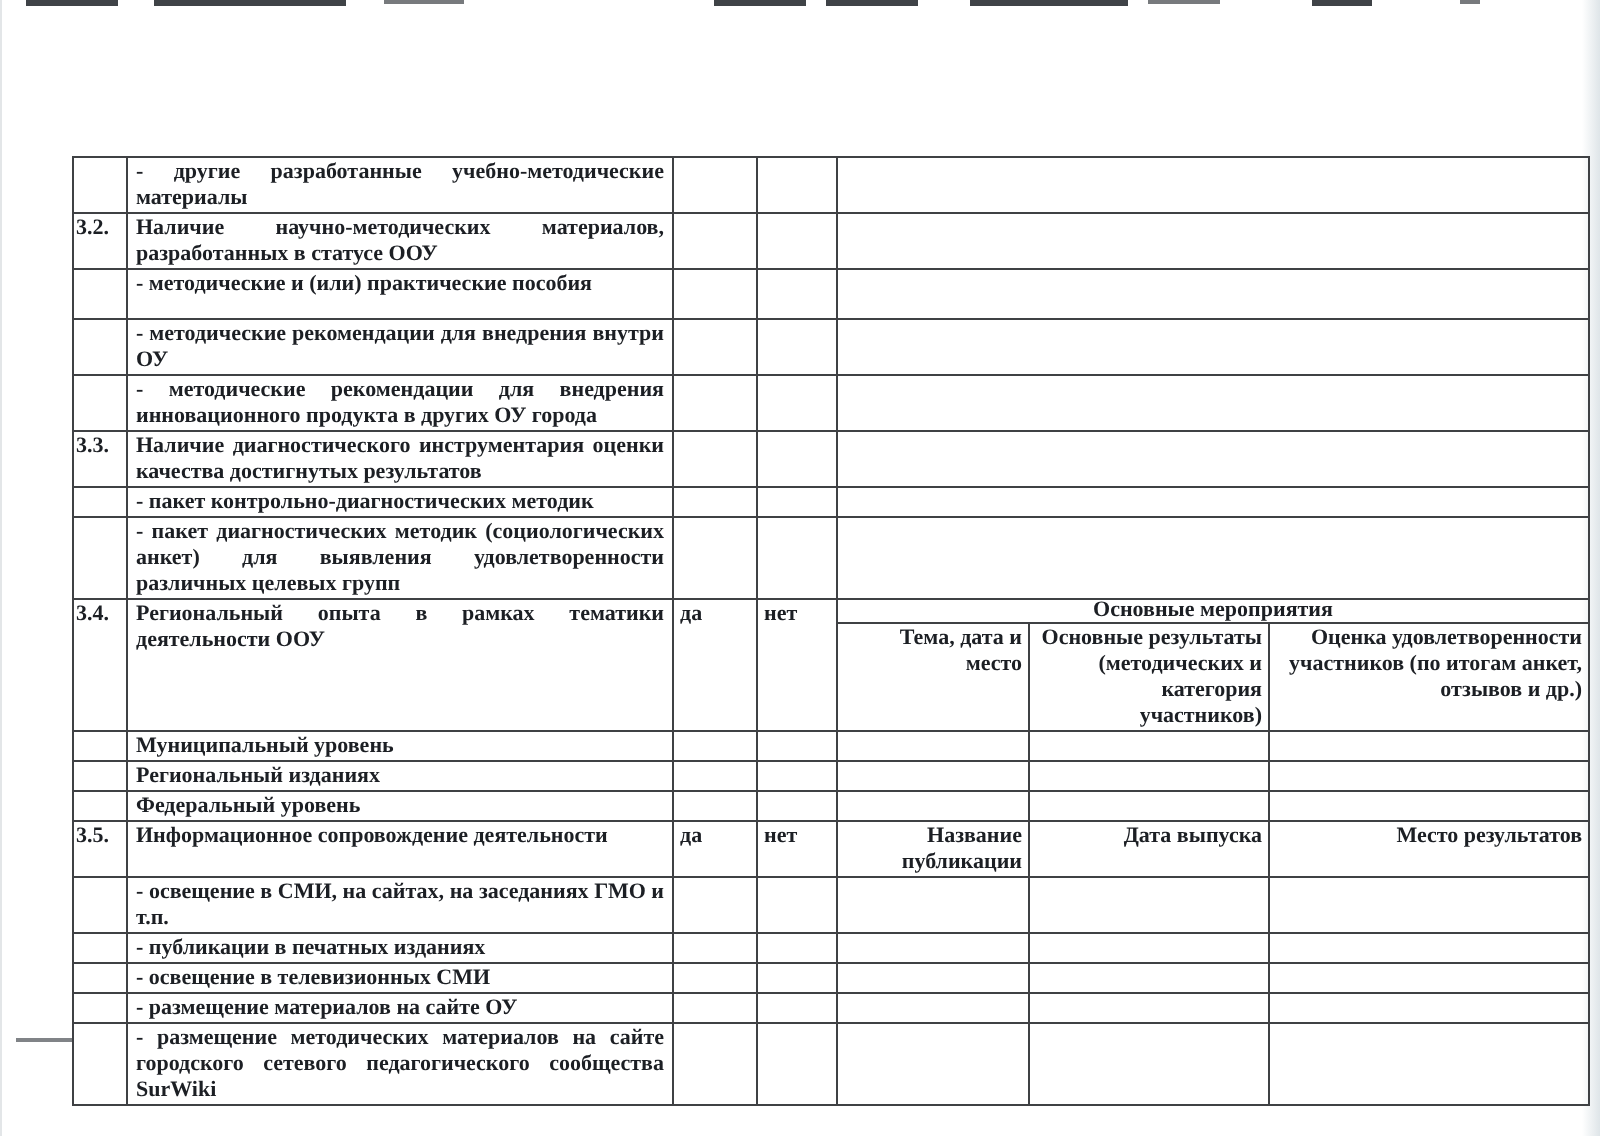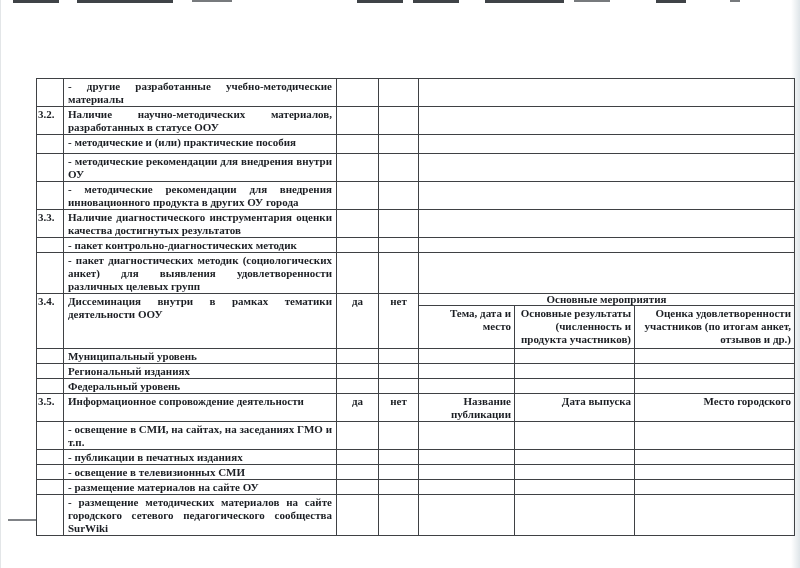--- a/index.html
+++ b/index.html
@@ -23,21 +23,21 @@
   }
   td{
     border:1px solid #3f4144;
     vertical-align:top;
     font-size:11px;line-height:13px;color:#1c1f24;
     padding:0 3px;overflow:hidden;
     -webkit-font-smoothing:antialiased;
   }
   td.c-num{text-align:center;padding:1px 12px 0 1px;}
   td.c-text{text-align:justify;text-align-last:left;padding:1px 4px 0 4px;}
-  td.c-yn{text-align:center;padding-top:1px;}
+  td.c-yn{text-align:left;padding-top:1px;}
   td.c-head{text-align:right;padding-top:1px;}
   td.c-events{text-align:center;line-height:11px;padding:0;}
   td.c-empty{padding:0;}
 </style>
 </head>
 <body>
 
 <div class="page">
 
   <div class="edge-top">
@@ -76,21 +76,21 @@
       </tr>
 
       <tr style="height:28px">
         <td class="c-num">3.2.</td>
         <td class="c-text">Наличие научно-методических материалов, разработанных в статусе ООУ</td>
         <td class="c-yn c-empty"></td>
         <td class="c-yn c-empty"></td>
         <td class="c-empty" colspan="3"></td>
       </tr>
 
-      <tr style="height:19px">
+      <tr style="height:25px">
         <td class="c-num"></td>
         <td class="c-text">- методические и (или) практические пособия</td>
         <td class="c-yn c-empty"></td>
         <td class="c-yn c-empty"></td>
         <td class="c-empty" colspan="3"></td>
       </tr>
 
       <tr style="height:26px">
         <td class="c-num"></td>
         <td class="c-text">- методические рекомендации для внедрения внутри ОУ</td>
@@ -126,28 +126,28 @@
       <tr style="height:38px">
         <td class="c-num"></td>
         <td class="c-text">- пакет диагностических методик (социологических анкет) для выявления удовлетворенности различных целевых групп</td>
         <td class="c-yn c-empty"></td>
         <td class="c-yn c-empty"></td>
         <td class="c-empty" colspan="3"></td>
       </tr>
 
       <tr style="height:12px">
         <td class="c-num" rowspan="2">3.4.</td>
-        <td class="c-text" rowspan="2">Диссеминация внутри в рамках тематики деятельности ООУ</td>
+        <td class="c-text" rowspan="2">Региональный опыта в рамках тематики деятельности ООУ</td>
         <td class="c-yn" rowspan="2">да</td>
         <td class="c-yn" rowspan="2">нет</td>
         <td class="c-events" colspan="3">Основные мероприятия</td>
       </tr>
       <tr style="height:43px">
         <td class="c-head">Тема, дата и место</td>
-        <td class="c-head">Основные результаты (численность и продукта участников)</td>
+        <td class="c-head">Основные результаты (методических и категория участников)</td>
         <td class="c-head">Оценка удовлетворенности участников (по итогам анкет, отзывов и др.)</td>
       </tr>
 
       <tr style="height:13px">
         <td class="c-num c-empty"></td>
         <td class="c-text">Муниципальный уровень</td>
         <td class="c-yn c-empty"></td>
         <td class="c-yn c-empty"></td>
         <td class="c-empty"></td>
         <td class="c-empty"></td>
@@ -172,21 +172,21 @@
         <td class="c-empty"></td>
       </tr>
 
       <tr style="height:26px">
         <td class="c-num">3.5.</td>
         <td class="c-text">Информационное сопровождение деятельности</td>
         <td class="c-yn">да</td>
         <td class="c-yn">нет</td>
         <td class="c-head">Название публикации</td>
         <td class="c-head">Дата выпуска</td>
-        <td class="c-head">Место городского</td>
+        <td class="c-head">Место результатов</td>
       </tr>
 
       <tr style="height:26px">
         <td class="c-num c-empty"></td>
         <td class="c-text">- освещение в СМИ, на сайтах, на заседаниях ГМО и т.п.</td>
         <td class="c-yn c-empty"></td>
         <td class="c-yn c-empty"></td>
         <td class="c-empty"></td>
         <td class="c-empty"></td>
         <td class="c-empty"></td>

